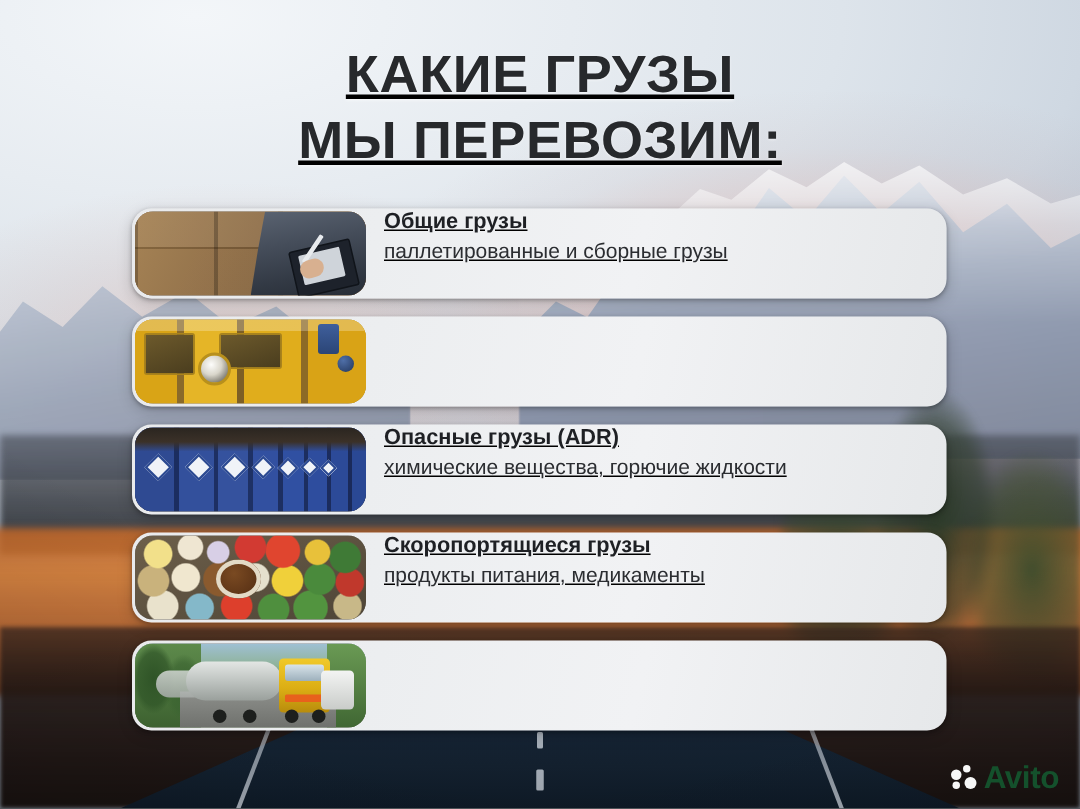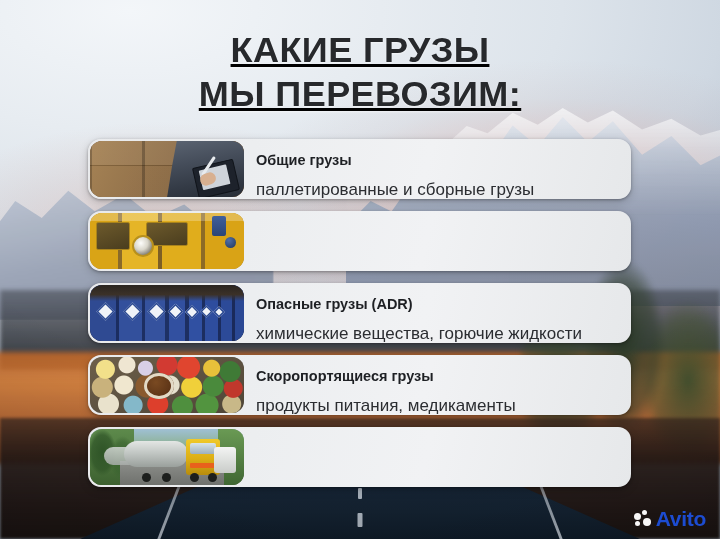--- a/index.html
+++ b/index.html
@@ -154,27 +154,28 @@
   .cards {
     position: absolute;
     left: 88px;
     top: 139px;
     width: 543px;
     z-index: 7;
   }
   .card {
     position: relative;
     display: flex;
-    align-items: flex-end;
+    align-items: flex-start;
     height: 60px;
     margin-bottom: 12px;
     border-radius: 13px;
     background: linear-gradient(103deg, #e9eaec 0%, #eceef0 30%, #f1f2f4 62%, #e6e8ea 100%);
     box-shadow: 0 1px 3px rgba(0,0,0,0.30), 0 3px 10px rgba(0,0,0,0.18);
     overflow: hidden;
+    text-decoration: underline;
   }
   .card:last-child { margin-bottom: 0; }
 
   .thumb {
     position: relative;
     flex: 0 0 auto;
     width: 154px;
     height: 56px;
     margin: 2px 0 2px 2px;
     border-radius: 12px;
@@ -190,25 +191,25 @@
   }
   .card-title {
     color: #1e2024;
     font-size: 14.5px;
     font-weight: 700;
     line-height: 18px;
     white-space: nowrap;
   }
   .card-sub {
     color: #2b2d31;
-    font-size: 17px;
+    font-size: 14px;
     font-weight: 400;
     line-height: 19px;
     white-space: nowrap;
-    margin-top: 11px;
+    margin-top: 1px;
   }
 
   
   
   .art-boxes {
     background:
       linear-gradient(180deg, #8e6b42 0%, #7b5a36 100%);
   }
   .art-boxes::before {
     content: ""; position: absolute; inset: 0;
@@ -422,21 +423,21 @@
     width: 17px; height: 17px;
   }
   .avito-mark i {
     position: absolute; border-radius: 50%; display: block;
   }
   .avito-mark .dot-a { left: 0; top: 3px; width: 7px; height: 7px; background: #ffffff; }
   .avito-mark .dot-b { left: 8px; top: 0; width: 5px; height: 5px; background: #ffffff; }
   .avito-mark .dot-c { left: 1px; top: 11px; width: 5px; height: 5px; background: #ffffff; }
   .avito-mark .dot-d { left: 9px; top: 8px; width: 8px; height: 8px; background: #ffffff; }
   .avito-word {
-    color: #1d4ed8;
+    color: #14532d;
     font-size: 21px;
     font-weight: 700;
     letter-spacing: -0.3px;
     line-height: 21px;
   }
 </style>
 </head>
 <body>
 
 <div id="poster">

